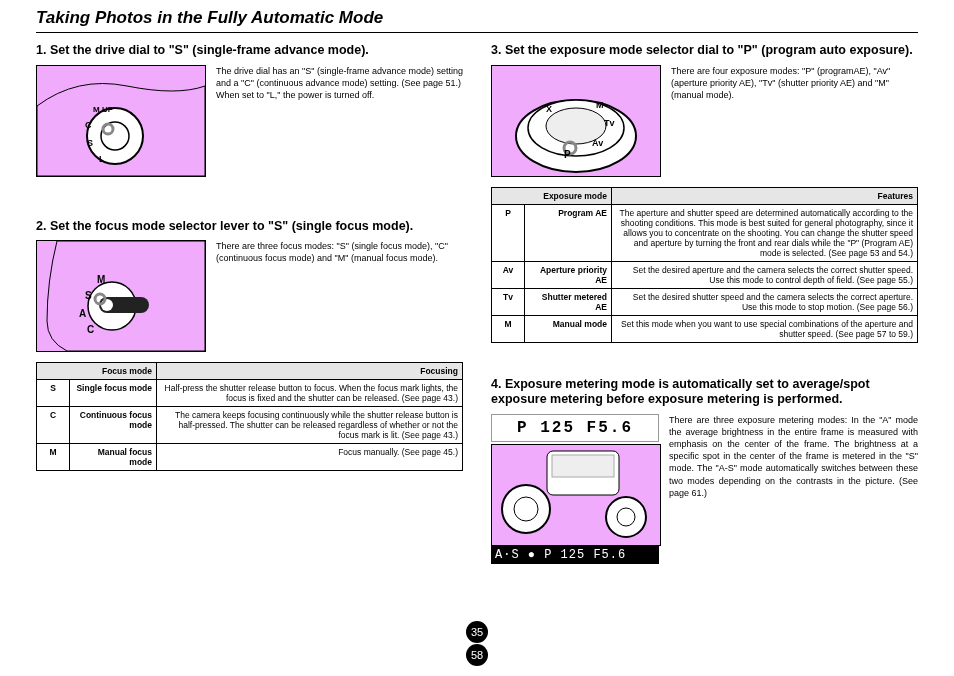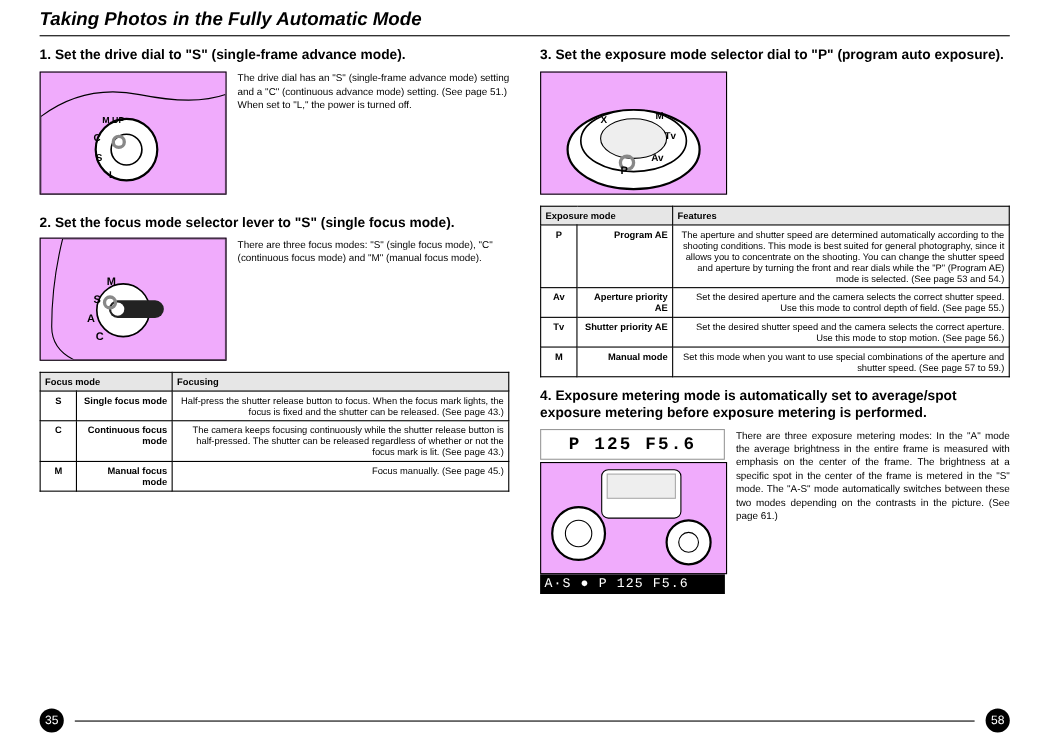--- a/index.html
+++ b/index.html
@@ -33,20 +33,21 @@
   .columns {
     display: flex;
     gap: 28px;
     flex: 1;
     min-height: 0;
   }
   .col {
     width: 50%;
     display: flex;
     flex-direction: column;
+    gap: 24px;
   }
   .step-head {
     font-size: 12.5px;
     font-weight: bold;
     margin: 0 0 6px 0;
     line-height: 1.25;
   }
   .step-row {
     display: flex;
     gap: 10px;
@@ -74,35 +75,36 @@
   }
   .tbl th, .tbl td {
     border: 1px solid #000;
     padding: 3px 4px;
     text-align: right;
     vertical-align: top;
   }
   .tbl th {
     background: #e6e6e6;
     font-weight: bold;
-    text-align: left;
+    text-align: right;
   }
   .tbl .code-col {
     text-align: center;
     font-weight: bold;
     width: 24px;
   }
   .tbl .mode-col {
     font-weight: bold;
     width: 78px;
   }
   .footer {
     display: flex;
     justify-content: space-between;
     align-items: center;
+    flex-direction: column;
   }
   .footer hr {
     flex: 1;
     border: none;
     border-top: 1px solid #000;
     margin: 0 10px;
   }
   .pg-badge {
     background: #000;
     color: #fff;
@@ -221,41 +223,42 @@
               <ellipse cx="84" cy="62" rx="48" ry="28" fill="#fff" stroke="#000" stroke-width="1.5"></ellipse>
               <ellipse cx="84" cy="60" rx="30" ry="18" fill="#eee" stroke="#000"></ellipse>
               <circle cx="78" cy="82" r="6" fill="none" stroke="#888" stroke-width="3"></circle>
               <text x="54" y="46" font-size="9" font-weight="bold">X</text>
               <text x="72" y="92" font-size="10" font-weight="bold">P</text>
               <text x="100" y="80" font-size="9" font-weight="bold">Av</text>
               <text x="112" y="60" font-size="9" font-weight="bold">Tv</text>
               <text x="104" y="42" font-size="9" font-weight="bold">M</text>
             </svg>
           </div>
+          <div class="step-text">There are four exposure modes: "P" (programAE), "Av" (aperture priority AE), "Tv" (shutter priority AE) and "M" (manual mode).</div>
         </div>
 
         <table class="tbl">
           <tbody>
               <tr>
             <th colspan="2">Exposure mode</th>
             <th>Features</th>
           </tr>
           <tr>
             <td class="code-col">P</td>
             <td class="mode-col">Program AE</td>
             <td>The aperture and shutter speed are determined automatically according to the shooting conditions. This mode is best suited for general photography, since it allows you to concentrate on the shooting. You can change the shutter speed and aperture by turning the front and rear dials while the "P" (Program AE) mode is selected. (See page 53 and 54.)</td>
           </tr>
           <tr>
             <td class="code-col">Av</td>
             <td class="mode-col">Aperture priority AE</td>
             <td>Set the desired aperture and the camera selects the correct shutter speed. Use this mode to control depth of field. (See page 55.)</td>
           </tr>
           <tr>
             <td class="code-col">Tv</td>
-            <td class="mode-col">Shutter priority AE</td>
+            <td class="mode-col">Shutter metered AE</td>
             <td>Set the desired shutter speed and the camera selects the correct aperture. Use this mode to stop motion. (See page 56.)</td>
           </tr>
           <tr>
             <td class="code-col">M</td>
             <td class="mode-col">Manual mode</td>
             <td>Set this mode when you want to use special combinations of the aperture and shutter speed. (See page 57 to 59.)</td>
           </tr>
         </tbody>
           </table>
       </div>

